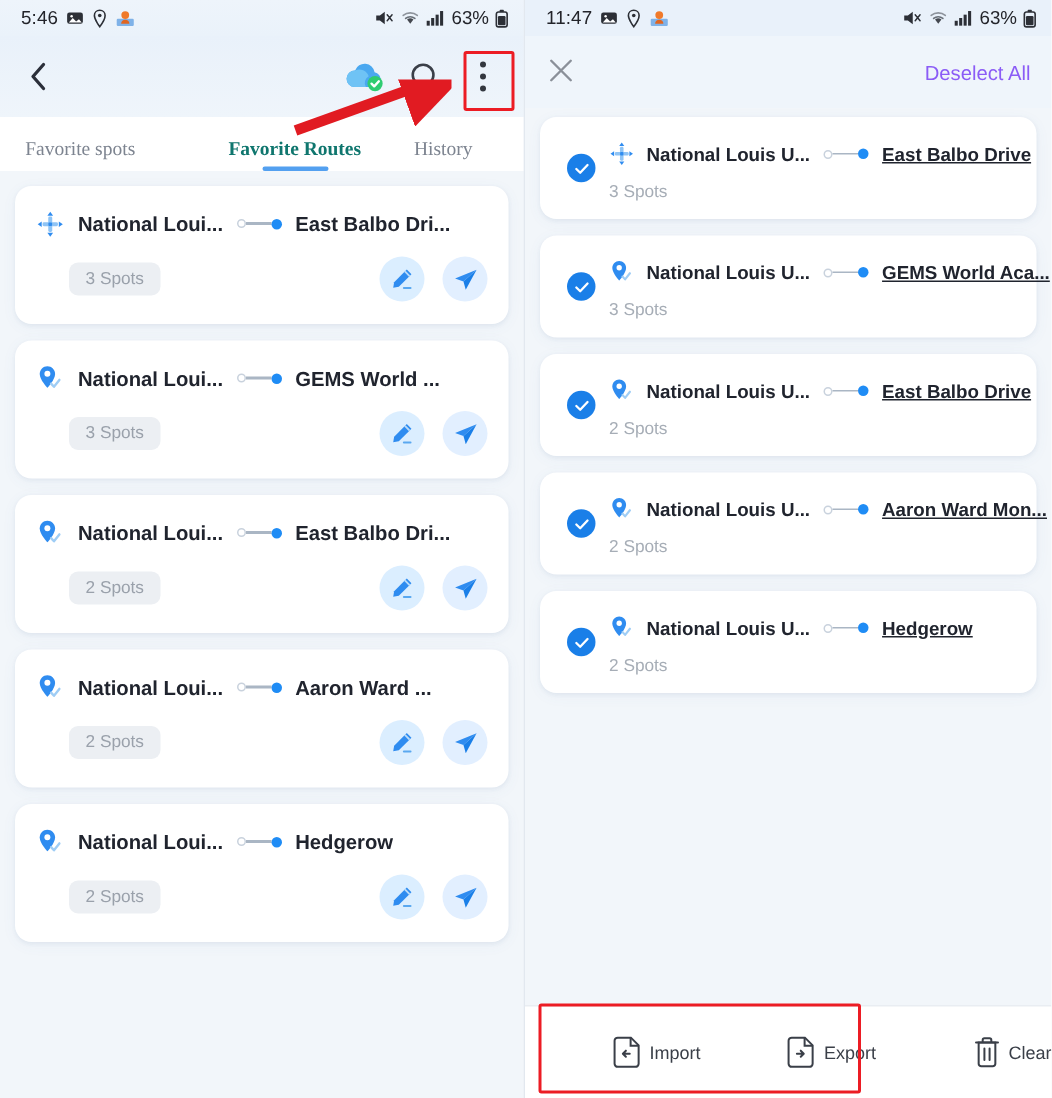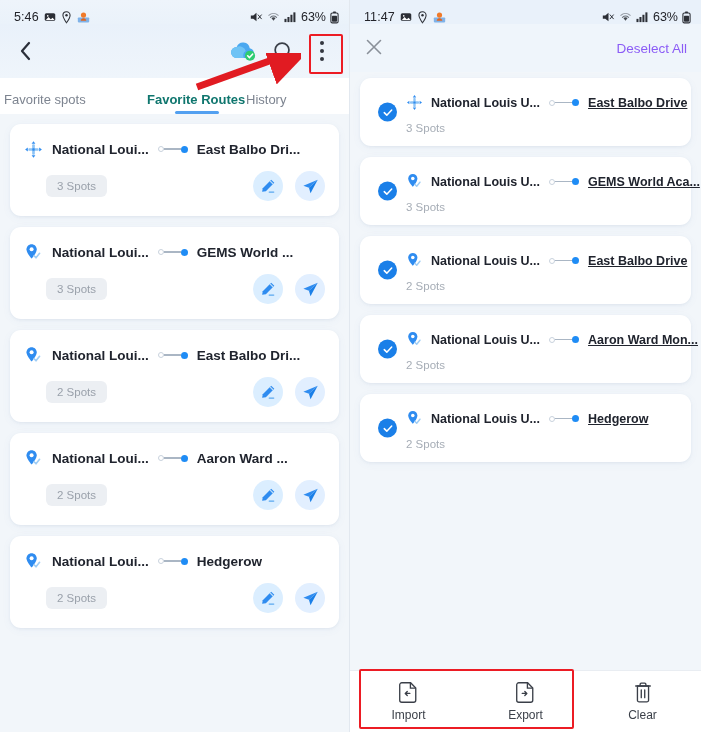--- a/index.html
+++ b/index.html
@@ -22,21 +22,21 @@
   .panel-right {
     width: 351px; height: 732px;
     position: relative;
     background: #f2f6fa;
     display: flex; flex-direction: column;
   }
 
   
   .statusbar {
     height: 24px; flex: 0 0 24px;
-    display: flex; align-items: flex-end;
+    display: flex; align-items: center;
     padding: 0 10px 0 14px;
     font-size: 12.5px; color: #24252b;
     background: linear-gradient(180deg,#eef4fb 0%, #eaf2fa 100%);
   }
   .panel-right .statusbar { background: linear-gradient(180deg,#e9f1fa 0%,#e9f1fa 100%); }
   .sb-left { display: flex; align-items: center; gap: 5px; }
   .sb-time { font-size: 12.5px; font-weight: 400; letter-spacing: .1px; color: #23242a; }
   .sb-right { margin-left: auto; display: flex; align-items: center; gap: 4px; }
   .sb-batt-txt { font-size: 12.5px; color: #23242a; }
   .ico { display: inline-flex; align-items: center; justify-content: center; }
@@ -69,24 +69,25 @@
   .red-arrow { position:absolute; left: 191px; top: 53px; pointer-events:none; }
 
   
   .tabs {
     flex: 0 0 36px; height: 36px;
     display: flex; align-items: flex-end;
     background: #ffffff;
     padding: 0 4px;
   }
   .tab {
-    flex: 1 1 0; 
+    flex: 1 1 0; text-align: center;
     font-size: 13px; color: #7d8490;
     padding-bottom: 7px;
     position: relative;
+    font-family: Liberation Serif, serif;
   }
   .tab.active { color: #0f766e; font-weight: 700; margin-left: 44px; }
   .tab.active:after {
     content:""; position:absolute; left: 50%; transform: translateX(-50%);
     bottom: 0; width: 44px; height: 3px; border-radius: 2px; background: #53a0f0;
   }
 
   
   .list-scroll {
     flex: 1 1 auto;
@@ -162,21 +163,21 @@
 
   
   .bottombar {
     flex: 0 0 62px; height: 62px;
     background: #ffffff;
     border-top: 1px solid #e9edf2;
     display: flex; align-items: center;
     position: relative;
   }
   .bb-item {
-    flex: 1 1 0; display: flex; flex-direction: column;
+    flex: 1 1 0; display: flex; flex-direction: row;
     align-items: center; justify-content: flex-end; gap: 4px;
   }
   .bb-label { font-size: 12px; color: #3a3f48; }
   .bb-hl {
     position: absolute; left: 9px; top: -2px;
     width: 215px; height: 60px;
     border: 2.2px solid #ec1c24; border-radius: 2px; pointer-events:none;
   }
 </style>
 </head>

